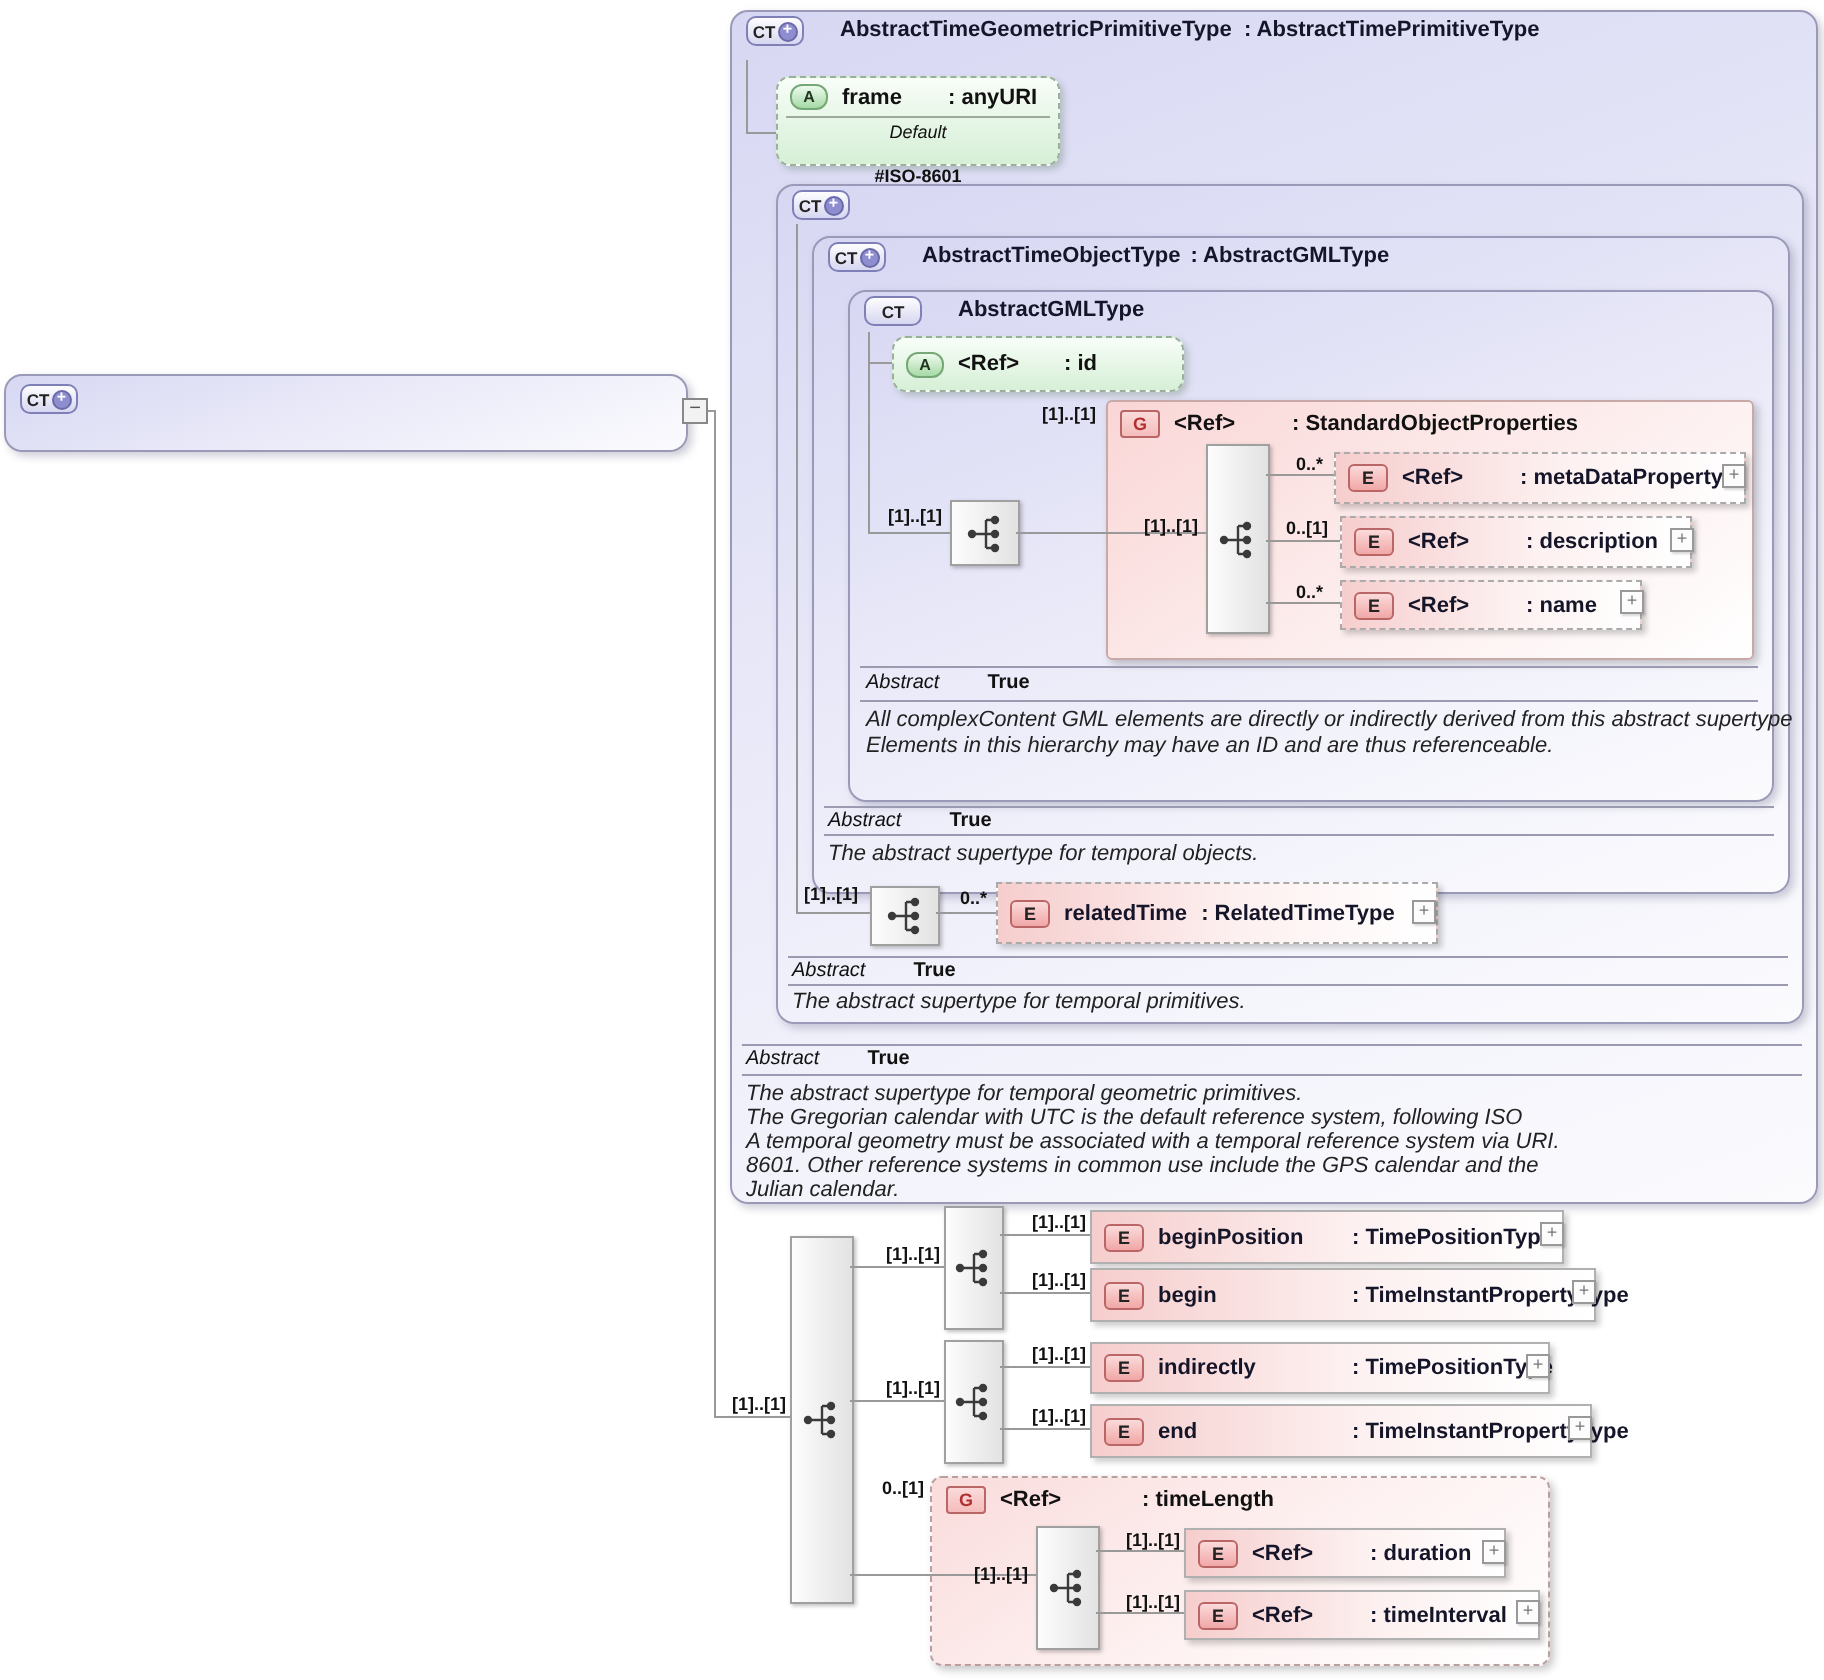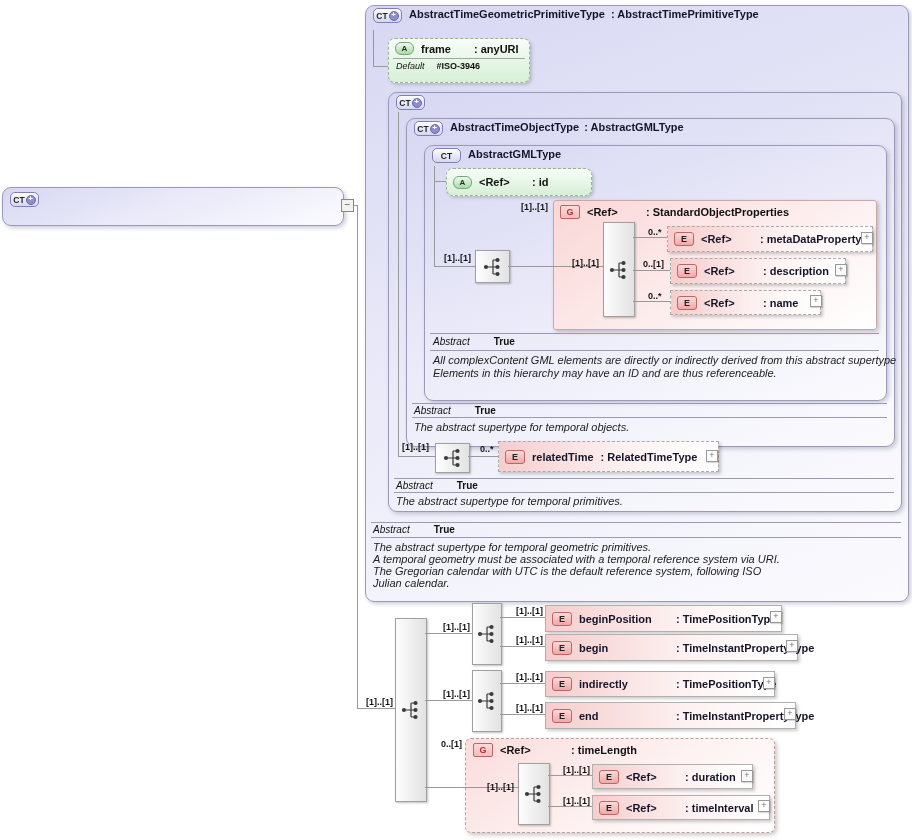--- a/index.html
+++ b/index.html
@@ -2,21 +2,21 @@
 <html><head>
 <meta charset="utf-8">
 <style>
   html,body{margin:0;padding:0;background:#fff;}
   #stage{position:relative;width:912px;height:840px;background:#ffffff;overflow:hidden;
          font-family:"Liberation Sans",sans-serif;color:#111;}
   
   .tbox{position:absolute;border:1px solid #9a9ab8;border-radius:9px;
         background:linear-gradient(160deg,#d7d7f3 0%,#e7e7f8 40%,#fbfbfe 100%);
         box-shadow:2px 2px 4px rgba(110,110,140,.35);}
-  .tbox-hdr{position:absolute;display:flex;align-items:flex-start;gap:7px;
+  .tbox-hdr{position:absolute;display:flex;align-items:center;gap:18px;
             font-weight:bold;font-size:11px;color:#15152a;}
   .hdr-text{line-height:13px;}
   .nm-wrap{display:inline-block;vertical-align:top;word-break:break-all;}
   .base{display:inline-block;vertical-align:top;margin-left:5px;white-space:nowrap;}
   
   .ico{display:inline-flex;align-items:center;justify-content:center;flex:none;font-weight:bold;}
   .ct{width:27px;height:13px;border:1px solid #8080b8;border-radius:5px;
       background:linear-gradient(#fdfdff,#d6d6f0);font-size:8.5px;color:#222;gap:1px;}
   .ct-plus{width:8px;height:8px;border-radius:50%;background:#8d8dd0;border:1px solid #6a6aa8;
            color:#fff;font-size:8px;line-height:7px;text-align:center;display:inline-block;}
@@ -25,21 +25,21 @@
          background:linear-gradient(#eefaee,#a6daa6);font-size:8px;color:#223322;}
   .e-ico{width:18px;height:12px;border:1px solid #bb6666;border-radius:3px;
          background:linear-gradient(#fbdada,#f1a7a7);font-size:9px;color:#222;}
   .g-ico{width:18px;height:12px;border:1px solid #bb6666;border-radius:2px;
          background:linear-gradient(#fbdada,#f5bcbc);font-size:9px;color:#b03030;}
   
   .attr-box{position:absolute;border:1px dashed #9ab09a;border-radius:7px;
             background:linear-gradient(#f8fdf8,#d6efd6);box-shadow:2px 2px 3px rgba(90,120,90,.3);}
   .attr-row{display:flex;align-items:center;gap:7px;padding:3px 6px 2px 6px;font-weight:bold;font-size:11px;}
   .attr-sep{border-top:1px solid #9aab9a;margin:1px 4px 0 4px;}
-  .attr-def{display:flex;align-items:center;gap:12px;padding:2px 7px;font-size:9px;}
+  .attr-def{display:flex;align-items:center;gap:12px;padding:2px 7px;font-size:9px;flex-direction:column;}
   .def-l{font-style:italic;}
   .def-v{font-weight:bold;}
   
   .el-box{position:absolute;display:flex;align-items:center;gap:7px;padding:0 6px;
           border:1px solid #b0b0b0;font-weight:bold;font-size:11px;color:#15152a;
           background:linear-gradient(90deg,#f6cdcd 0%,#fdf0f0 55%,#ffffff 100%);
           box-shadow:2px 2px 3px rgba(0,0,0,.2);}
   .el-box.dashed{border:1px dashed #aaa;}
   .nm{white-space:nowrap;}
   .tp{white-space:nowrap;}
@@ -123,21 +123,21 @@
 
   <div class="attr-box" style="left:388px;top:38px;width:140px;height:43px">
     <div class="attr-row">
       <span class="ico a-ico">A</span>
       <span class="nm w46">frame</span>
       <span class="tp">: anyURI</span>
     </div>
     <div class="attr-sep"></div>
     <div class="attr-def">
       <span class="def-l">Default</span>
-      <span class="def-v">#ISO-3946</span>
+      <span class="def-v">#ISO-8601</span>
     </div>
   </div>
 
   <div class="attr-box" style="left:446px;top:168px;width:144px;height:26px;display:flex;align-items:center">
     <div class="attr-row" style="padding-top:0;padding-bottom:0">
       <span class="ico a-ico">A</span>
       <span class="nm w46">&lt;Ref&gt;</span>
       <span class="tp">: id</span>
     </div>
   </div>
@@ -301,22 +301,23 @@
     <div>The abstract supertype for temporal primitives.</div>
   </div>
 
   <div class="sep" style="left:371px;top:522px;width:530px"></div>
   <div class="abs-row" style="left:373px;top:524px">
     <span class="abs-l">Abstract</span><span class="abs-v">True</span>
   </div>
   <div class="sep" style="left:371px;top:537px;width:530px"></div>
   <div class="doc lh12" style="left:373px;top:541px">
     <div>The abstract supertype for temporal geometric primitives.</div>
+    <div>The Gregorian calendar with UTC is the default reference system, following ISO</div>
     <div>A temporal geometry must be associated with a temporal reference system via URI.</div>
-    <div>The Gregorian calendar with UTC is the default reference system, following ISO</div>
+    <div>8601. Other reference systems in common use include the GPS calendar and the</div>
     <div>Julian calendar.</div>
   </div>
 
   <div class="vl" style="left:357px;top:205px;height:504px"></div>
   <div class="hl" style="left:353px;top:205px;width:5px"></div>
   <div class="hl" style="left:357px;top:708px;width:38px"></div>
   <div class="vl" style="left:373px;top:30px;height:36px"></div>
   <div class="hl" style="left:373px;top:66px;width:15px"></div>
   <div class="vl" style="left:434px;top:166px;height:100px"></div>
   <div class="hl" style="left:434px;top:181px;width:12px"></div>

